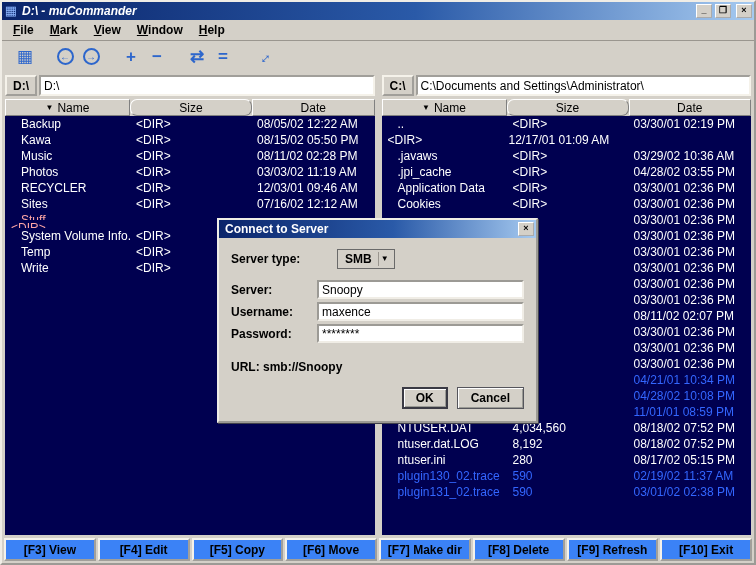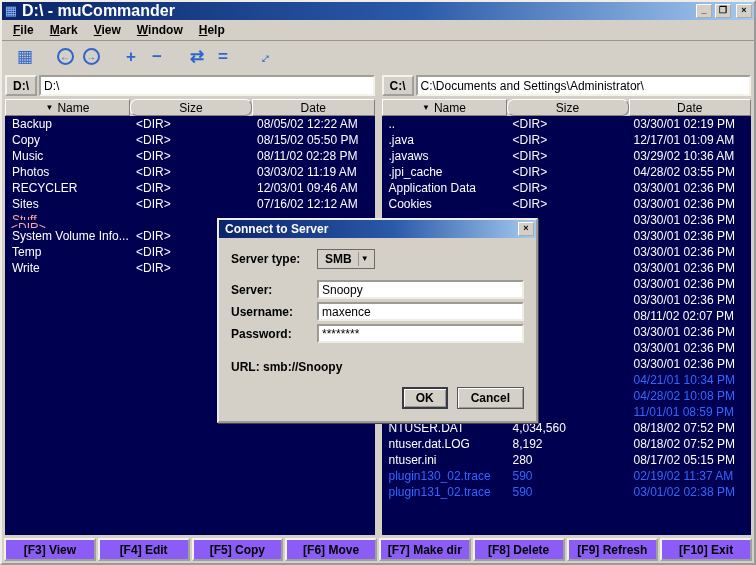--- a/index.html
+++ b/index.html
@@ -6,21 +6,21 @@
   html,body { width: 756px; height: 565px; }
   body { font-family: "Liberation Sans", sans-serif; background: #d4d0c8; }
 
   .window { width:756px; height:565px; background:#d4d0c8;
     border:2px outset #f0ede6; display:flex; flex-direction:column; position:relative; overflow:hidden; }
 
   
   .titlebar { height:18px; flex:0 0 18px; background:linear-gradient(90deg,#0a246a 0%,#2a5aa8 55%,#a6caf0 100%);
     display:flex; align-items:center; padding:1px 2px; gap:3px; }
   .app-icon { width:14px; height:14px; font-size:13px; line-height:14px; color:#8fb8ff; text-align:center; }
-  .title-text { flex:1; color:#fff; font-weight:bold; font-size:16px; white-space:nowrap; padding-left:1px; }
+  .title-text { flex:1; color:#fff; font-weight:bold; font-size:12px; white-space:nowrap; padding-left:1px;font-style:italic; }
   .win-btn { width:16px; height:14px; background:#d4d0c8; border:1px outset #fff; font-size:9px;
     line-height:11px; text-align:center; color:#000; font-weight:bold; cursor:default; }
   .win-btn.close { margin-left:2px; }
 
   
   .menubar { height:21px; flex:0 0 21px; display:flex; align-items:flex-start; padding:0 3px;
     font-size:12px; font-weight:bold; border-bottom:1px solid #9a968f; background:#d4d0c8; }
   .menu-item { padding:3px 8px; color:#000; }
   .menu-item .mn { text-decoration:underline; }
 
@@ -44,45 +44,45 @@
   .path-input { flex:1; border:2px inset #f5f2ea; background:#fff; font-size:12px; padding:0 3px;
     font-family:inherit; color:#000; min-width:0; }
   .table-header { display:flex; height:17px; flex:0 0 17px; }
   .th { background:#d4d0c8; border:1px solid; border-color:#fff #808080 #808080 #fff;
     font-size:12px; display:flex; align-items:center; justify-content:center; gap:4px; color:#000; }
   .th-name { width:125px; } .th-size { width:122px;border-radius:7px; } .th-date { flex:1; }
   .sort { font-size:8px; line-height:1; }
   .table-body { flex:1; background:#000050; overflow:hidden; }
   .file-row { display:flex; height:16px; line-height:16px; font-size:12px; white-space:nowrap; }
   .cell { overflow:hidden; }
-  .c-name { width:125px; padding-left:7px; }
+  .c-name { width:125px; padding-left:16px; }
   .c-size { width:122px; padding-left:6px; }
   .c-date { flex:1; padding-left:5px; }
 
   
   .funcbar { height:26px; flex:0 0 26px; display:flex; gap:2px; padding:1px 2px 2px; }
-  .fbtn { flex:1; background:#8b5cf6; border:2px outset #f5f2ea; font-size:12px; font-weight:bold;
+  .fbtn { flex:1; background:#3b82f6; border:2px outset #f5f2ea; font-size:12px; font-weight:bold;
     font-family:inherit; color:#000; }
 
   
   .dialog { position:absolute; left:215px; top:216px; width:321px; background:#d4d0c8;
     border:2px outset #f0ede6; box-shadow:1px 1px 0 #40404a; z-index:10; }
   .dialog-titlebar { height:18px; background:linear-gradient(90deg,#0a246a 0%,#2a5aa8 55%,#a6caf0 100%);
     display:flex; align-items:center; padding:1px 2px 1px 6px;gap:20px; }
   .dialog-title { flex:1; color:#fff; font-weight:bold; font-size:12px; }
   .dlg-close { width:16px; height:14px; background:#d4d0c8; border:1px outset #fff; font-size:9px;
     line-height:11px; text-align:center; font-weight:bold; }
   .dialog-body { padding:11px 12px 12px; }
   .drow { display:flex; align-items:center; margin-bottom:3px; }
   .drow.type-row { margin-bottom:11px; }
   .dlabel { width:86px; font-weight:bold; font-size:12px; color:#000; flex:0 0 86px; }
   .dinput { flex:1; height:19px; border:2px inset #f0ede6; background:#fff; font-size:12px;
     padding:0 3px; font-family:inherit; min-width:0; }
   .combo { display:flex; align-items:center; background:#d4d0c8; border:1px solid #6a6a6a;
-    height:20px; padding:0 3px 0 7px; gap:6px; font-size:12px; font-weight:bold; }
+    height:20px; padding:0 3px 0 7px; gap:6px; font-size:12px; font-weight:bold;margin-left:20px; }
   .combo-arrow { font-size:8px; line-height:1; padding:3px 2px; border-left:1px solid #9a968f; }
   .url-line { margin-top:17px; font-weight:bold; font-size:12px; }
   .dialog-buttons { display:flex; justify-content:flex-end; gap:9px; margin-top:13px; }
   .dbtn { height:22px; background:#d4d0c8; border:1px solid #55555c;
     box-shadow:inset 1px 1px 0 #ffffff, inset -1px -1px 0 #9a9a94;
     font-size:12px; font-weight:bold; padding:0 13px; font-family:inherit; color:#000; }
   .dbtn.default { border:2px solid #3a3a44; padding:0 12px; }
 </style>
 </head>
 <body>
@@ -151,21 +151,21 @@
         <div class="th th-size">Size</div>
         <div class="th th-date">Date</div>
       </div>
       <div class="table-body" id="left-rows">
           <div class="file-row" style="color: rgb(255, 255, 255);">
             <div class="cell c-name">Backup</div>
             <div class="cell c-size">&lt;DIR&gt;</div>
             <div class="cell c-date">08/05/02 12:22 AM</div>
           </div>
           <div class="file-row" style="color: rgb(255, 255, 255);">
-            <div class="cell c-name">Copy</div>
+            <div class="cell c-name">Kawa</div>
             <div class="cell c-size">&lt;DIR&gt;</div>
             <div class="cell c-date">08/15/02 05:50 PM</div>
           </div>
           <div class="file-row" style="color: rgb(255, 255, 255);">
             <div class="cell c-name">Music</div>
             <div class="cell c-size">&lt;DIR&gt;</div>
             <div class="cell c-date">08/11/02 02:28 PM</div>
           </div>
           <div class="file-row" style="color: rgb(255, 255, 255);">
             <div class="cell c-name">Photos</div>
@@ -218,21 +218,20 @@
         <div class="th th-size">Size</div>
         <div class="th th-date">Date</div>
       </div>
       <div class="table-body" id="right-rows">
           <div class="file-row" style="color: rgb(255, 255, 255);">
             <div class="cell c-name">..</div>
             <div class="cell c-size">&lt;DIR&gt;</div>
             <div class="cell c-date">03/30/01 02:19 PM</div>
           </div>
           <div class="file-row" style="color: rgb(255, 255, 255);">
-            <div class="cell c-name">.java</div>
             <div class="cell c-size">&lt;DIR&gt;</div>
             <div class="cell c-date">12/17/01 01:09 AM</div>
           </div>
           <div class="file-row" style="color: rgb(255, 255, 255);">
             <div class="cell c-name">.javaws</div>
             <div class="cell c-size">&lt;DIR&gt;</div>
             <div class="cell c-date">03/29/02 10:36 AM</div>
           </div>
           <div class="file-row" style="color: rgb(255, 255, 255);">
             <div class="cell c-name">.jpi_cache</div>

